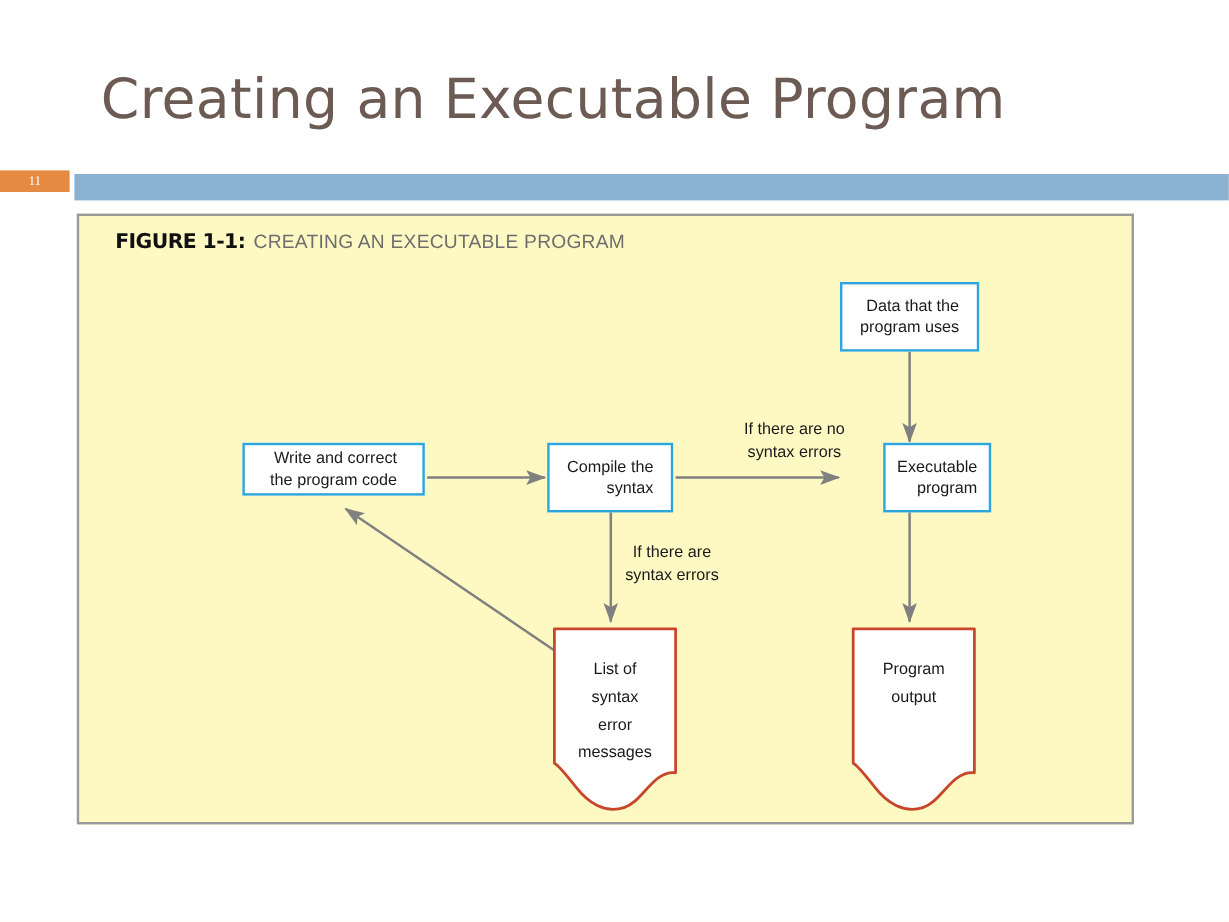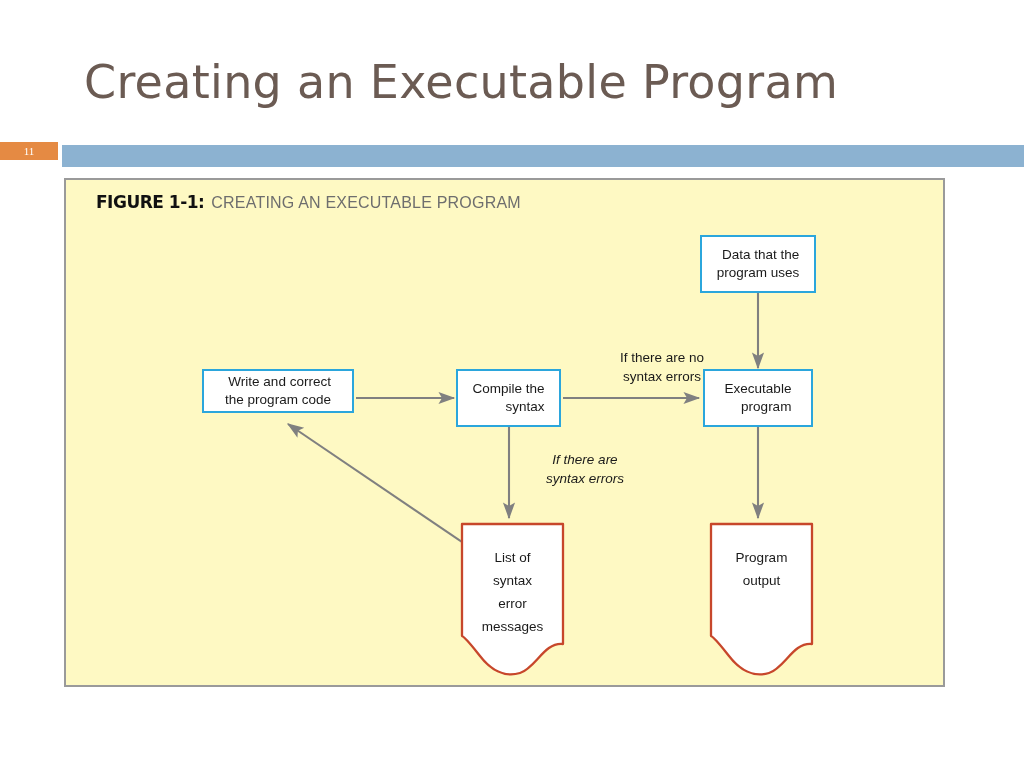--- a/index.html
+++ b/index.html
@@ -192,37 +192,37 @@
     <div class="node rect" style="left:136px; top:189px; width:152px; height:44px;">
       <span style="white-space:pre-line;">Write and correct
 the program code</span>
     </div>
 
     <div class="node rect" style="left:390px; top:189px; width:105px; height:58px;">
       <span style="white-space:pre-line;">Compile the
 syntax</span>
     </div>
 
-    <div class="node rect" style="left:637px; top:189px; width:110px; height:58px;">
+    <div class="node rect" style="left:670px; top:189px; width:90px; height:58px;">
       <span style="white-space:pre-line;">Executable
 program</span>
     </div>
 
     <div class="node-doc-label" style="left:396px; top:344px; width:101px; height:130px;">
       <span style="white-space:pre-line;text-align:center;">List of
 syntax
 error
 messages</span>
     </div>
 
     <div class="node-doc-label" style="left:645px; top:344px; width:101px; height:130px;">
       <span style="white-space:pre-line;">Program
 output</span>
     </div>
 
     <div class="edge-label" style="left: 532px; top: 168px; width: 128px; white-space: pre-line;">If there are no
 syntax errors</div>
 
-    <div class="edge-label" style="left: 455px; top: 270px; width: 128px; white-space: pre-line; font-style: italic;">If there are
+    <div class="edge-label" style="left: 430px; top: 270px; width: 128px; white-space: pre-line;">If there are
 syntax errors</div>
 
   </div>
 </div>
 
 </body></html>

